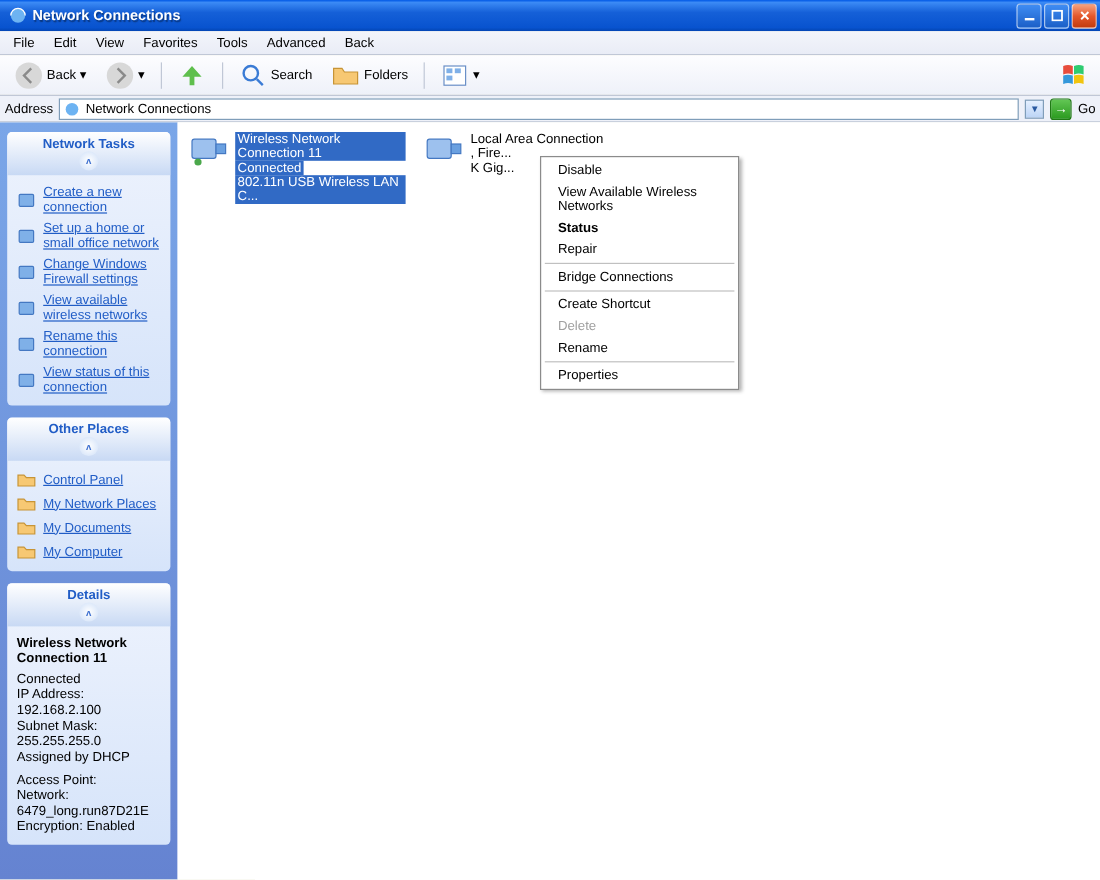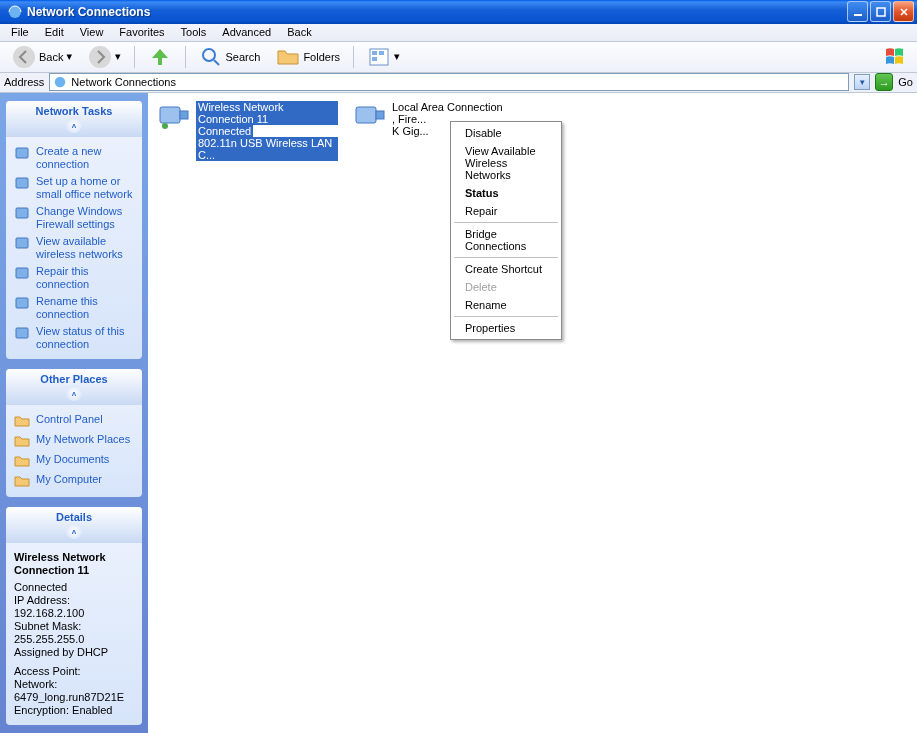--- a/index.html
+++ b/index.html
@@ -27,35 +27,35 @@
 .addr-input { flex: 1; height: 18px; border: 1px solid #7f9db9; background: #fff; display: flex; align-items: center; padding: 0 3px; gap: 4px; }
 .addr-drop { width:16px; height:16px; border:1px solid #7f9db9; background:linear-gradient(#e5f0ff,#bcd4f6); display:flex; align-items:center; justify-content:center; }
 .go-btn { width:18px; height:18px; background:linear-gradient(#62c654,#2b9a1f); border:1px solid #1f7a14; border-radius:3px; display:flex; align-items:center; justify-content:center; color:#fff; font-weight:bold; }
 
 .body { flex: 1; display: flex; background: #fff; }
 .sidebar { width: 148px; background: linear-gradient(to bottom,#7aa6e8,#6583d1); padding: 8px 6px; display: flex; flex-direction: column; gap: 10px; overflow:hidden; }
 .task-panel { background: linear-gradient(#eef3fd,#d6e4fa); border-radius: 4px; overflow: hidden; }
 .task-hd { background: linear-gradient(#fff,#c8d9f4); padding: 4px 8px; display: flex; align-items: center; justify-content: space-between; color: #215dc6; font-weight: bold; font-size:11px;flex-direction:column; }
 .task-hd .chev { width:16px; height:16px; border-radius:50%; background:radial-gradient(circle,#fff,#cedff8); display:flex; align-items:center; justify-content:center; color:#3d6fcf; font-size:8px; }
 .task-body { padding: 6px 8px; }
-.task-link { display: flex; align-items: flex-start; gap: 6px; color: #215dc6; padding: 2px 0; line-height: 13px; cursor: pointer; }
+.task-link { display: flex; align-items: center; gap: 6px; color: #215dc6; padding: 2px 0; line-height: 13px; cursor: pointer; text-decoration: underline; }
 .task-link .sm-icon { width: 16px; height: 16px; flex-shrink: 0; }
 .details-body { padding: 8px; color: #000; line-height: 13px; }
 .details-body b { display:block; margin-bottom:4px; }
 
 .content { flex: 1; background: #fff; padding: 8px 10px; position: relative; }
 .group-hd { font-weight: bold; border-bottom: 1px solid #aac; padding-bottom: 2px; margin-bottom: 8px; }
 .conns { display: flex; gap: 16px; align-items:flex-start; }
 .conn { display: flex; gap: 6px; width: 180px; }
 .conn .big-icon { width: 32px; height: 32px; flex-shrink: 0; }
 .conn .lbls { line-height: 12px; }
 .conn.selected .lbls .row { background: #316ac5; color: #fff; }
 .conn .lbls .row { display: inline-block; padding: 0 2px; }
 
-.context-menu { position: absolute; left: 302px; top: 28px; width: 112px; background: #fff; border: 1px solid #8b8b8b; box-shadow: 2px 2px 3px rgba(0,0,0,.3); padding: 2px; }
+.context-menu { position: absolute; left: 302px; top: 28px; width: 166px; background: #fff; border: 1px solid #8b8b8b; box-shadow: 2px 2px 3px rgba(0,0,0,.3); padding: 2px; }
 .cm-item { padding: 3px 12px; cursor: default; }
 .cm-item.bold { font-weight: bold; }
 .cm-item.disabled { color: #a0a0a0; }
 .cm-sep { height: 1px; background: #c0c0c0; margin: 2px 1px; }
 
 svg { display:block; }
 </style>
 </head>
 <body>
 
@@ -217,28 +217,20 @@
             </span>
             <span>Change Windows Firewall settings</span>
           </div>
           <div class="task-link">
             <span class="sm-icon">
               <svg viewBox="0 0 16 16">
                 <rect x="2" y="3" width="12" height="10" rx="1" fill="#7fb0e8" stroke="#4478c2"></rect>
               </svg>
             </span>
             <span>View available wireless networks</span>
-          </div>
-          <div class="task-link">
-            <span class="sm-icon">
-              <svg viewBox="0 0 16 16">
-                <rect x="2" y="3" width="12" height="10" rx="1" fill="#7fb0e8" stroke="#4478c2"></rect>
-              </svg>
-            </span>
-            <span>Repair this connection</span>
           </div>
           <div class="task-link">
             <span class="sm-icon">
               <svg viewBox="0 0 16 16">
                 <rect x="2" y="3" width="12" height="10" rx="1" fill="#7fb0e8" stroke="#4478c2"></rect>
               </svg>
             </span>
             <span>Rename this connection</span>
           </div>
           <div class="task-link">

